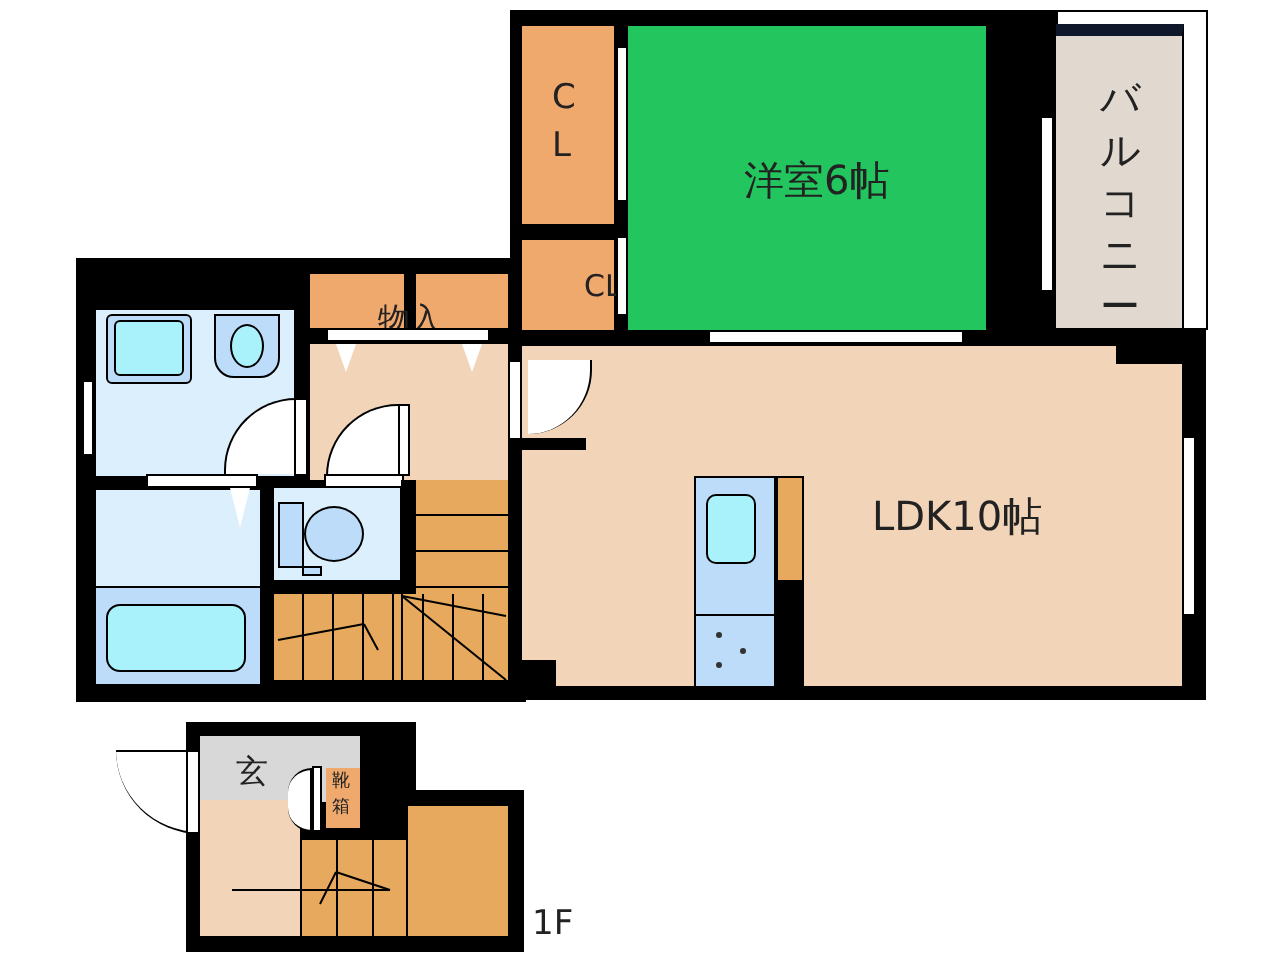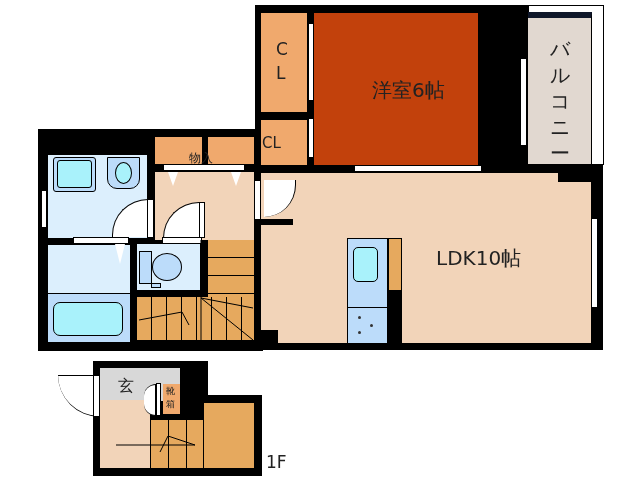--- a/index.html
+++ b/index.html
@@ -19,30 +19,30 @@
 <div class="abs" style="left:528px;top:12px;width:64px;height:152px;background:#e1d8d0;border-right:1px solid #000;border-top:6px solid #0f172a;">
   <div class="lbl" style="left:22px;top:18px;width:20px;font-size:20px;line-height:26px;white-space:normal;word-break:break-all;text-align:center;">バルコニー</div>
 </div>
 
 <div class="abs" style="left:261px;top:13px;width:46px;height:99px;background:#f0a96d;">
   <div class="lbl" style="left:15px;top:24px;font-size:17px;line-height:24px;white-space:pre;">C
 L</div>
 </div>
 
 <div class="abs" style="left:261px;top:120px;width:46px;height:45px;background:#f0a96d;">
-  <div class="lbl" style="left:1px;top:14px;font-size:15px;">CL</div>
+  <div class="lbl" style="left:1px;top:14px;font-size:15px;padding-left:30px;">CL</div>
 </div>
 
 <div class="abs win" style="left:308px;top:23px;width:6px;height:78px;"></div>
 <div class="abs win" style="left:308px;top:118px;width:6px;height:40px;"></div>
 <div class="abs" style="left:315px;top:24px;width:0;height:0;border-top:5px solid transparent;border-bottom:5px solid transparent;border-left:12px solid #fff;"></div>
 <div class="abs" style="left:315px;top:89px;width:0;height:0;border-top:5px solid transparent;border-bottom:5px solid transparent;border-left:12px solid #fff;"></div>
 <div class="abs" style="left:315px;top:146px;width:0;height:0;border-top:5px solid transparent;border-bottom:5px solid transparent;border-left:12px solid #fff;"></div>
 
-<div class="abs" style="left:314px;top:13px;width:164px;height:152px;background:#c2410c;">
+<div class="abs" style="left:314px;top:13px;width:179px;height:152px;background:#22c55e;">
   <div class="lbl" style="left:58px;top:64px;font-size:20px;">洋室6帖</div>
 </div>
 
 <div class="abs win" style="left:520px;top:58px;width:7px;height:88px;"></div>
 
 <div class="abs win" style="left:354px;top:165px;width:128px;height:7px;"></div>
 
 <div class="abs" style="left:261px;top:173px;width:297px;height:10px;background:#f2d4b9;"></div>
 <div class="abs" style="left:261px;top:173px;width:330px;height:170px;background:#f2d4b9;clip-path:polygon(0 0,297px 0,297px 9px,330px 9px,330px 170px,0 170px);">
   <div class="lbl" style="left:175px;top:72px;font-size:20px;">LDK10帖</div>
@@ -58,21 +58,21 @@
 <div class="abs" style="left:353px;top:247px;width:25px;height:35px;background:#a9f2fb;border:1px solid #000;border-radius:5px;"></div>
 <div class="abs" style="left:347px;top:307px;width:41px;height:1px;background:#000;"></div>
 <div class="abs" style="left:358px;top:316px;width:3px;height:3px;background:#333;border-radius:50%;"></div>
 <div class="abs" style="left:370px;top:324px;width:3px;height:3px;background:#333;border-radius:50%;"></div>
 <div class="abs" style="left:358px;top:331px;width:3px;height:3px;background:#333;border-radius:50%;"></div>
 <div class="abs" style="left:388px;top:238px;width:14px;height:53px;background:#e6a95e;border:1px solid #000;"></div>
 <div class="abs wall" style="left:388px;top:291px;width:14px;height:53px;"></div>
 
 <div class="abs" style="left:155px;top:137px;width:47px;height:27px;background:#f0a96d;"></div>
 <div class="abs" style="left:208px;top:137px;width:46px;height:27px;background:#f0a96d;"></div>
-<div class="lbl" style="left:189px;top:150px;font-size:12px;">物入</div>
+<div class="lbl" style="left:189px;top:150px;font-size:16px;">物入</div>
 <div class="abs win" style="left:163px;top:164px;width:82px;height:7px;"></div>
 
 <div class="abs" style="left:155px;top:172px;width:99px;height:68px;background:#f2d4b9;"></div>
 <div class="abs" style="left:168px;top:172px;width:0;height:0;border-left:5px solid transparent;border-right:5px solid transparent;border-top:14px solid #fff;"></div>
 <div class="abs" style="left:231px;top:172px;width:0;height:0;border-left:5px solid transparent;border-right:5px solid transparent;border-top:14px solid #fff;"></div>
 <div class="abs win" style="left:254px;top:180px;width:7px;height:40px;"></div>
 
 <div class="abs" style="left:48px;top:155px;width:99px;height:83px;background:#dceffd;"></div>
 <div class="abs" style="left:53px;top:157px;width:43px;height:35px;background:#bcdcfa;border:1px solid #000;border-radius:3px;"></div>
 <div class="abs" style="left:57px;top:160px;width:35px;height:28px;background:#a9f2fb;border:1px solid #000;border-radius:3px;"></div>

